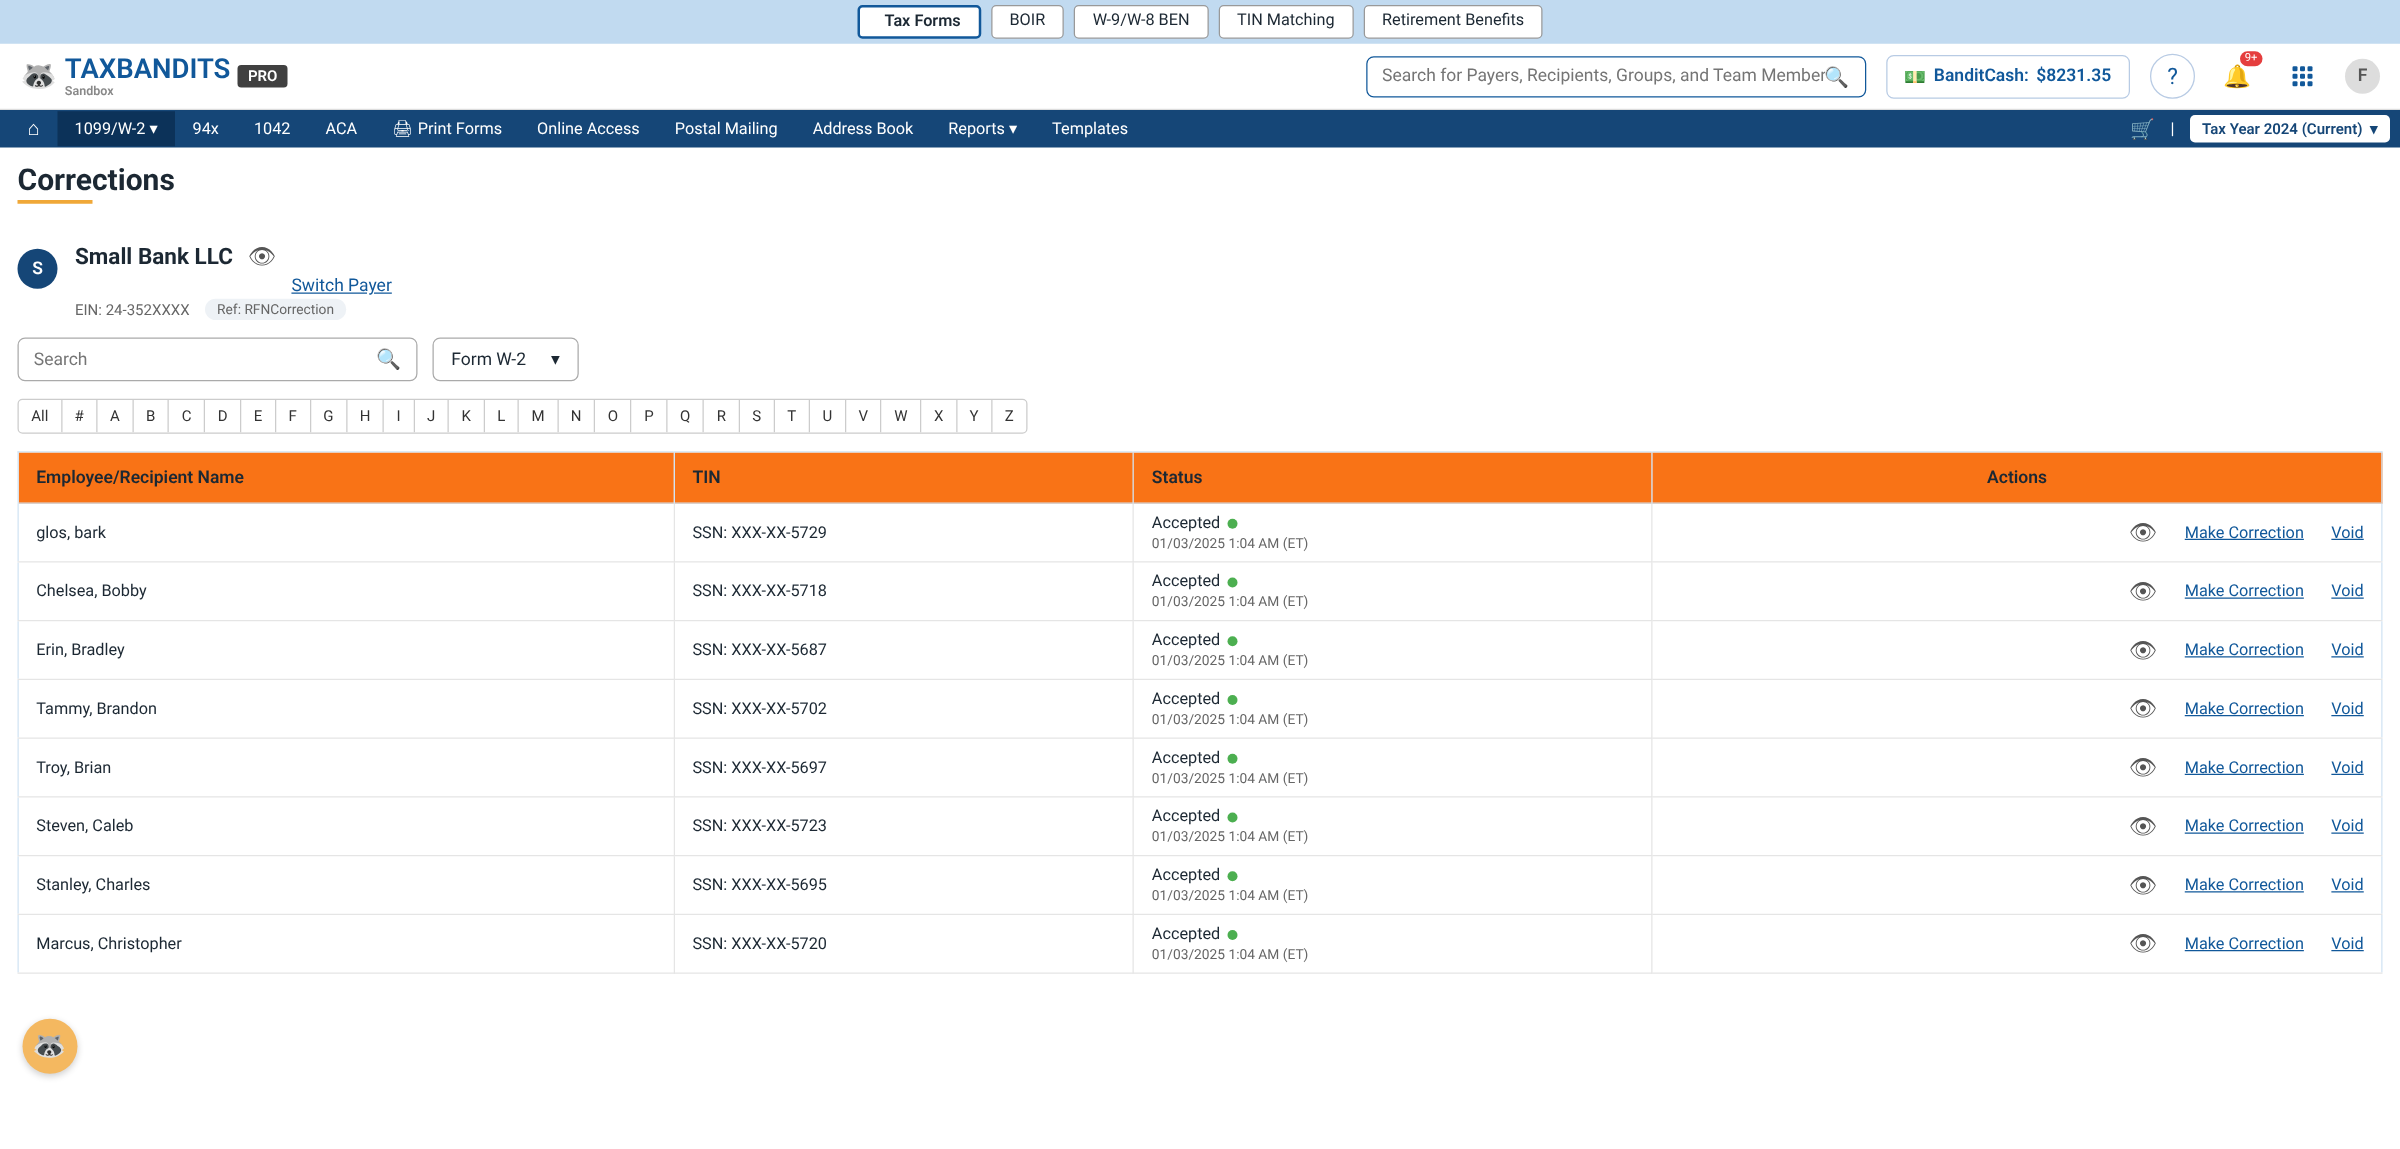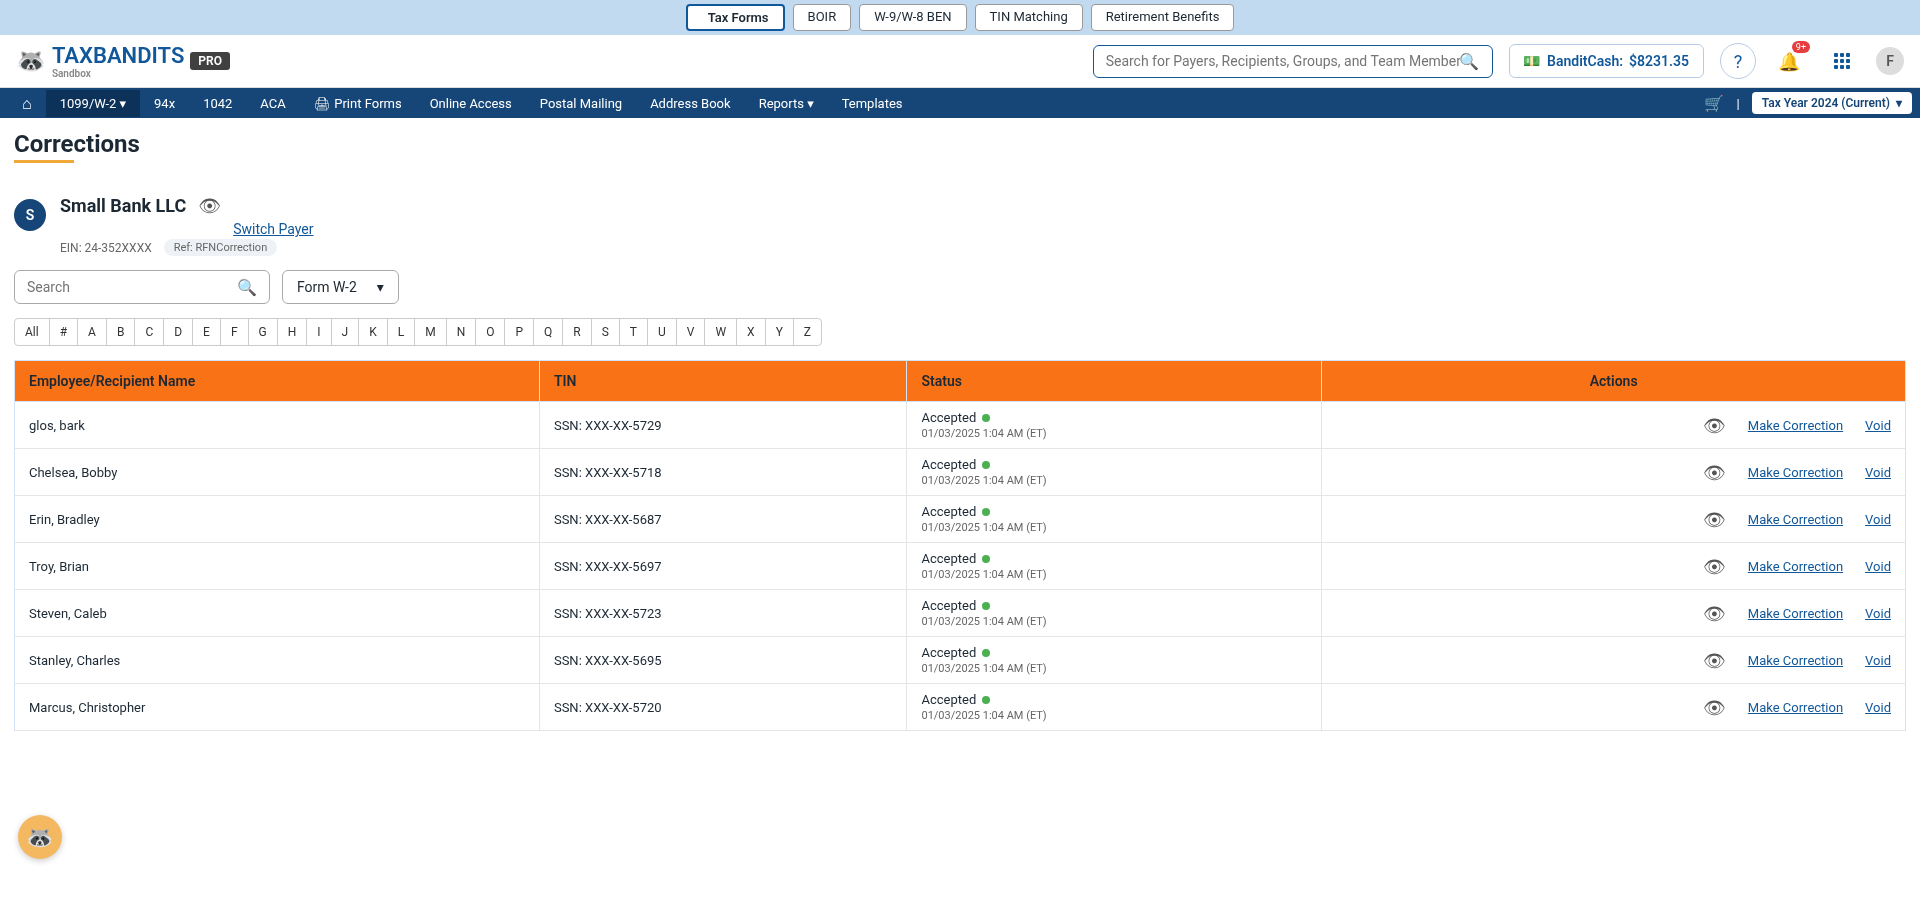--- a/index.html
+++ b/index.html
@@ -41,21 +41,21 @@
 
 .payer-row { display: flex; align-items: center; gap: 14px; margin-bottom: 14px; }
 .payer-avatar { width: 32px; height: 32px; border-radius: 50%; background: #154677; color: #fff; display: flex; align-items: center; justify-content: center; font-weight: 600; }
 .payer-name { font-size: 18px; font-weight: 700; }
 .eye-icon { color: #555; font-size: 18px; cursor: pointer; }
 .switch-payer { color: #11589a; text-decoration: underline; cursor: pointer; font-size: 14px; margin-top: 48px; }
 .ein-line { font-size: 12px; color: #666; display: flex; align-items: center; gap: 12px; margin-top: 2px; }
 .ref-badge { background: #eef2f6; padding: 2px 10px; border-radius: 12px; font-size: 11px; color: #666; }
 
 .controls-row { display: flex; gap: 12px; margin-bottom: 14px; }
-.search-box { display: flex; align-items: center; border: 1px solid #aaa; border-radius: 6px; padding: 6px 12px; width: 256px; }
+.search-box { display: flex; align-items: center; border: 1px solid #aaa; border-radius: 6px; padding: 6px 12px; width: 320px; }
 .search-box input { border: none; outline: none; flex: 1; font-size: 14px; }
 .form-select { display: flex; align-items: center; gap: 20px; border: 1px solid #aaa; border-radius: 6px; padding: 8px 14px; cursor: pointer; }
 
 .alpha-row { display: flex; gap: 0; border: 1px solid #ccc; border-radius: 4px; width: fit-content; margin-bottom: 14px; overflow: hidden; }
 .alpha { padding: 6px 10px; border-right: 1px solid #ccc; font-size: 12px; color: #333; cursor: pointer; }
 .alpha:last-child { border-right: none; }
 
 table { width: 100%; border-collapse: collapse; border: 1px solid #d1e3f4; }
 thead th { background: #f97316; padding: 12px 14px; text-align: left; font-size: 14px; font-weight: 600; border-bottom: 1px solid #d1e3f4; border-right: 1px solid #d1e3f4; }
 thead th:last-child { text-align: center; border-right: none; }
@@ -275,20 +275,40 @@
     </td>
     <td class="actions-cell">
       <div class="actions-wrap">
         <span class="view-icon">👁</span>
         <span class="link">Make Correction</span>
         <span class="link">Void</span>
       </div>
     </td>
         </tr>
         <tr>
+    <td>Tammy, Brandon</td>
+    <td>SSN: XXX-XX-5702</td>
+    <td>
+      <div class="status-cell">
+        <div class="status-top">
+                <span>Accepted</span>
+                <span class="dot-green"></span>
+              </div>
+        <div class="status-time">01/03/2025 1:04 AM (ET)</div>
+      </div>
+    </td>
+    <td class="actions-cell">
+      <div class="actions-wrap">
+        <span class="view-icon">👁</span>
+        <span class="link">Make Correction</span>
+        <span class="link">Void</span>
+      </div>
+    </td>
+        </tr>
+        <tr>
     <td>Troy, Brian</td>
     <td>SSN: XXX-XX-5697</td>
     <td>
       <div class="status-cell">
         <div class="status-top">
                 <span>Accepted</span>
                 <span class="dot-green"></span>
               </div>
         <div class="status-time">01/03/2025 1:04 AM (ET)</div>
       </div>

